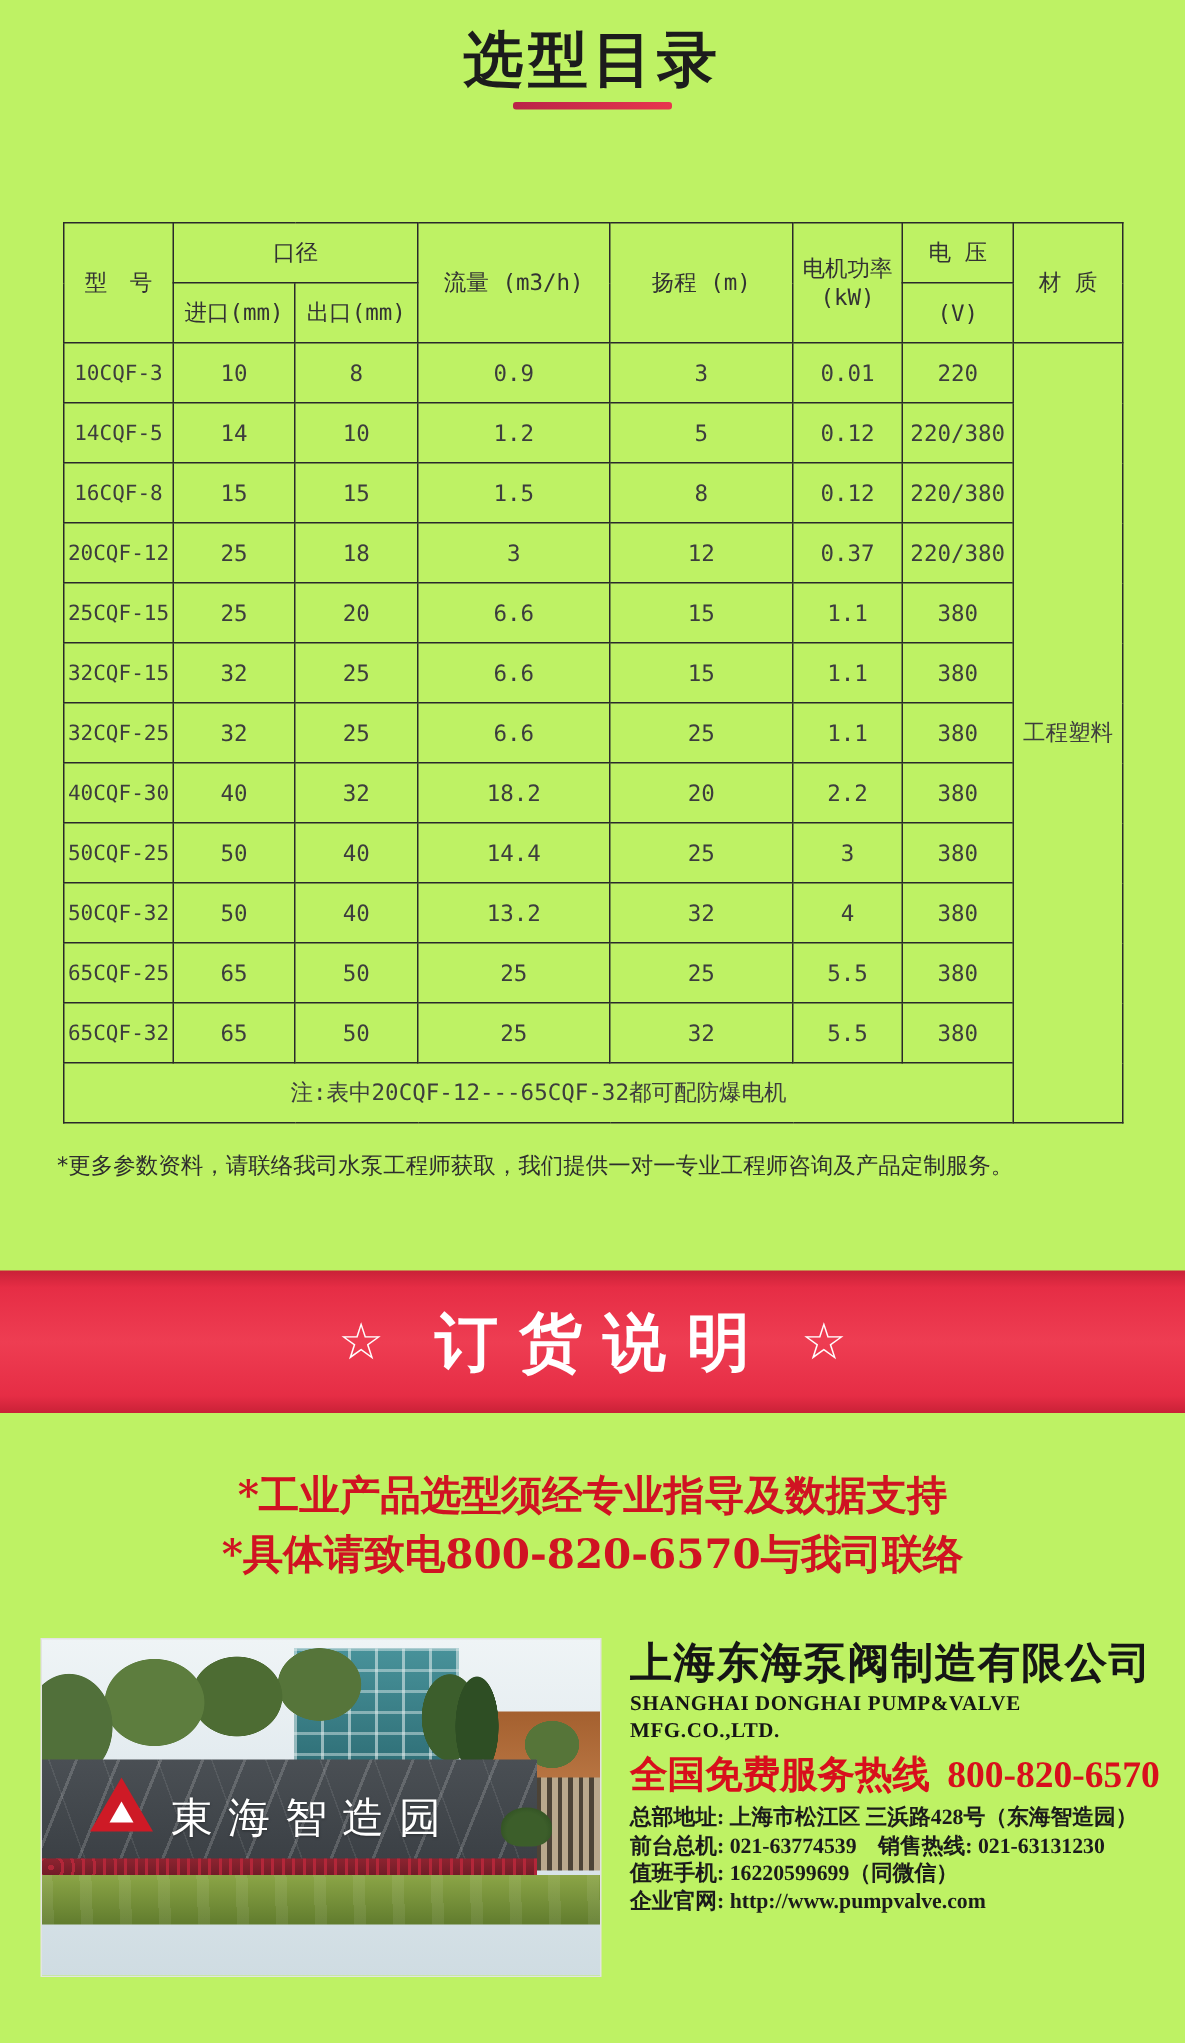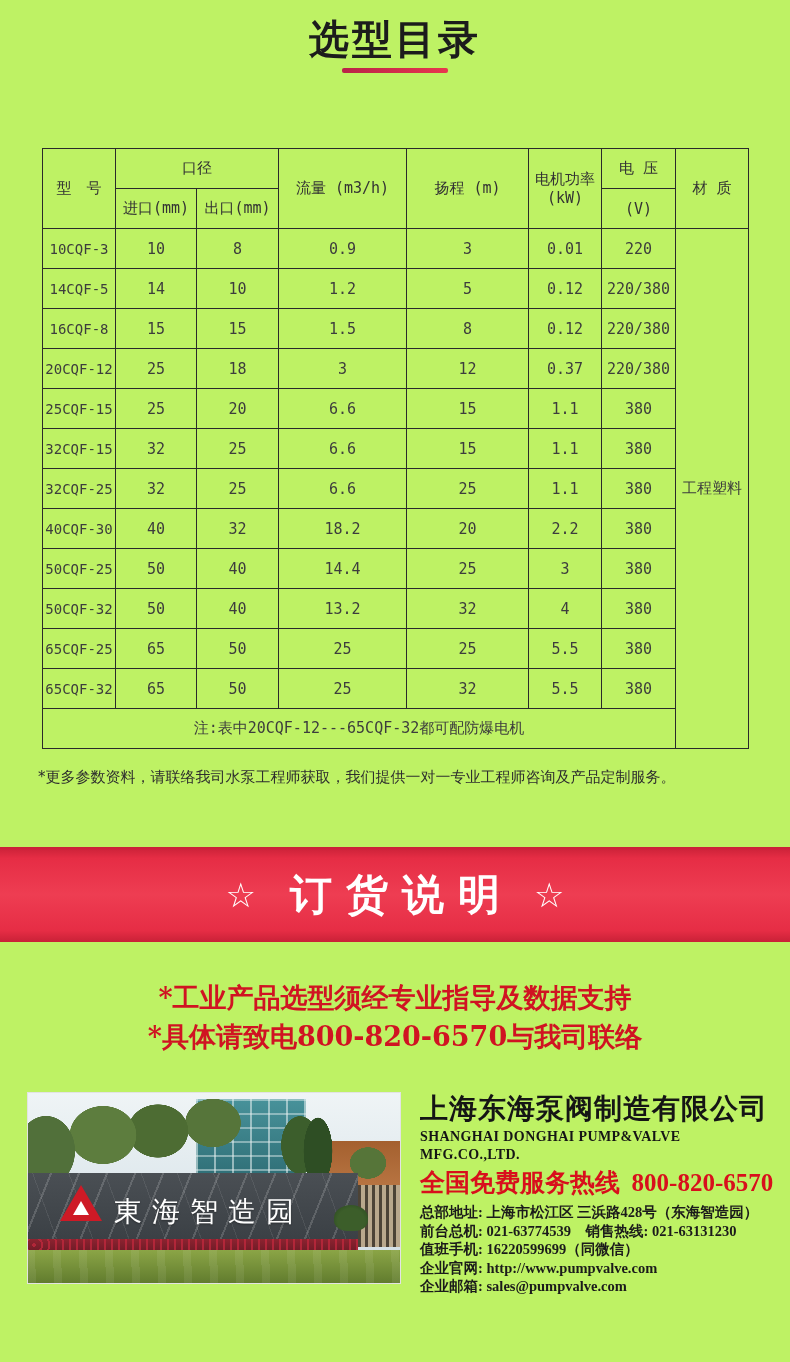--- a/index.html
+++ b/index.html
@@ -36,21 +36,21 @@
   .banner .banner-text { color:#ffffff; font-size:42px; font-weight:bold;
            letter-spacing:14px; text-indent:14px; margin-left:-14px; padding-left:14px; }
 
   
   .slogans { position:absolute; top:978px; left:0; width:790px; text-align:center;
            font-family:"DejaVu Serif","Liberation Serif",serif; font-weight:bold;
            color:#d01322; }
   .slogans .slogan-line { font-size:27px; line-height:39px; }
 
   
-  .photo { position:absolute; top:1093px; left:28px; width:372px; height:190px;
+  .photo { position:absolute; top:1093px; left:28px; width:372px; height:224px;
            overflow:hidden; box-shadow:0 0 0 1px #e3e3e3; background:linear-gradient(180deg,#eff4f6 0%, #dde7ec 55%, #cfdce2 100%); }
   .glass-building { position:absolute; left:168px; top:6px; width:110px; height:78px;
            background:
              repeating-linear-gradient(90deg, rgba(230,240,240,.55) 0 2px, transparent 2px 18px),
              repeating-linear-gradient(180deg, rgba(230,240,240,.45) 0 2px, transparent 2px 14px),
              linear-gradient(180deg,#48929a,#2f6f77); }
   .right-building { position:absolute; left:292px; top:48px; width:80px; height:58px;
            background:linear-gradient(180deg,#a4602f,#bd7a47); }
   .trees { position:absolute; left:0; top:0; width:372px; height:120px;
            background:
@@ -285,17 +285,16 @@
     <div class="company-name-en">SHANGHAI DONGHAI PUMP&amp;VALVE MFG.CO.,LTD.</div>
     <div class="hotline">
       <span class="hotline-label">全国免费服务热线</span>
       <span class="hotline-number">800-820-6570</span>
     </div>
     <div class="contacts">
       <div class="contact-line">总部地址: 上海市松江区 三浜路428号（东海智造园）</div>
       <div class="contact-line">前台总机: 021-63774539　销售热线: 021-63131230</div>
       <div class="contact-line">值班手机: 16220599699（同微信）</div>
       <div class="contact-line">企业官网: http://www.pumpvalve.com</div>
-      <div class="contact-line">企业邮箱: sales@pumpvalve.com</div>
     </div>
   </div>
 
 </div>
 
 </body></html>

